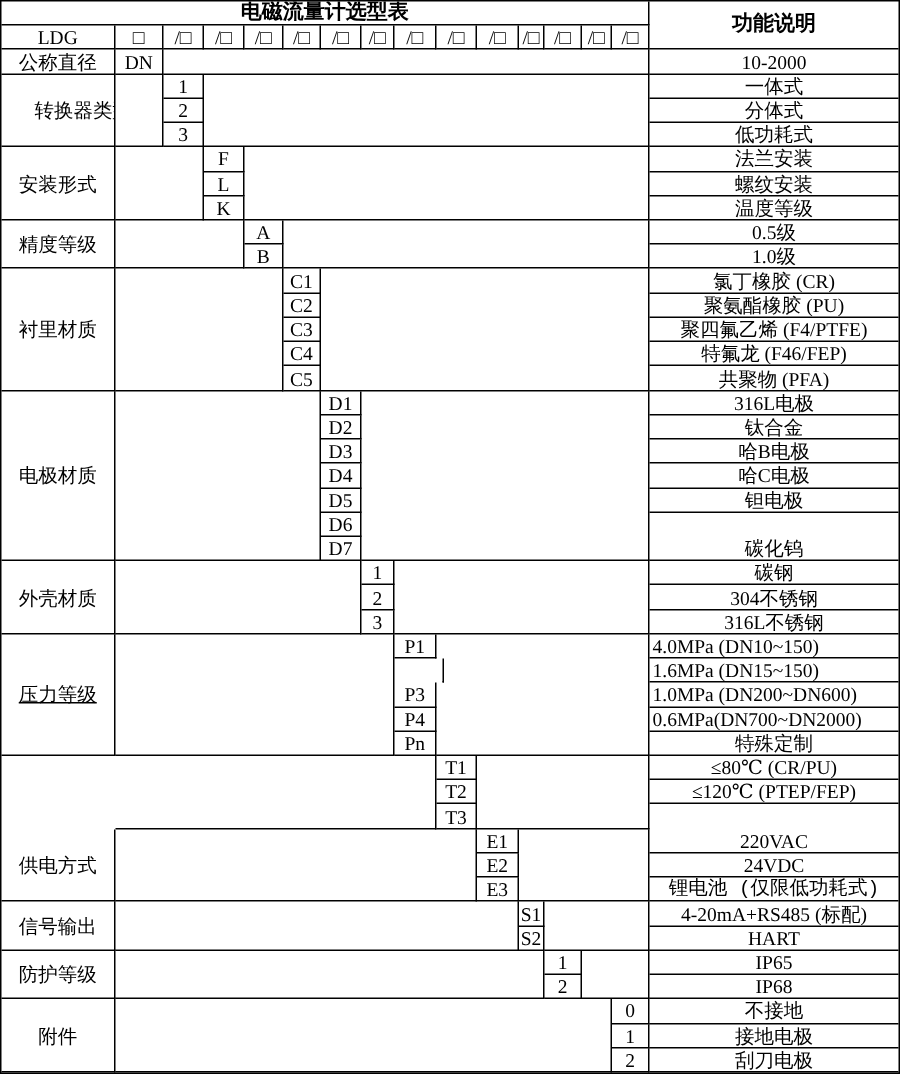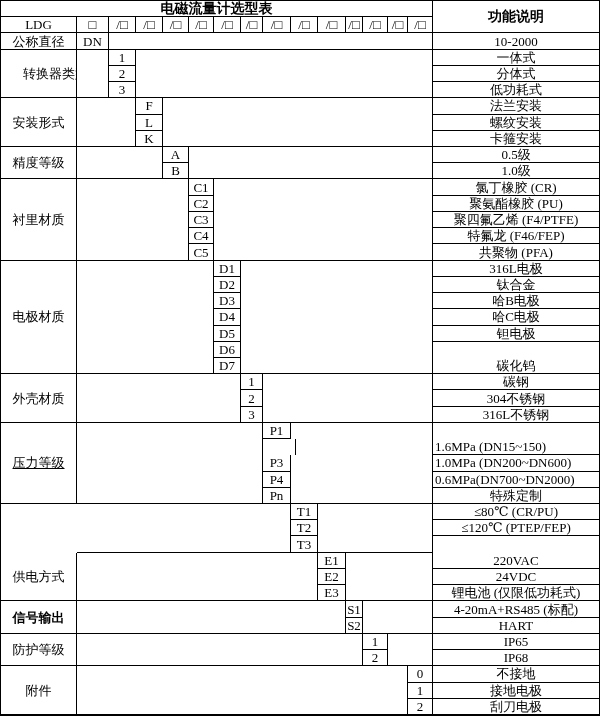--- a/index.html
+++ b/index.html
@@ -58,21 +58,21 @@
     <div class="cell fn" style="grid-area: 5 / 16 / 6 / 17;">分体式</div>
     <div class="cell fn" style="grid-area: 6 / 16 / 7 / 17;">低功耗式</div>
     <div class="cell" style="grid-area: 7 / 1 / 10 / 2;">安装形式</div>
     <div class="cell" style="grid-area: 7 / 2 / 10 / 4;"></div>
     <div class="cell" style="grid-area: 7 / 4 / 8 / 5;">F</div>
     <div class="cell" style="grid-area: 8 / 4 / 9 / 5;">L</div>
     <div class="cell" style="grid-area: 9 / 4 / 10 / 5;">K</div>
     <div class="cell" style="grid-area: 7 / 5 / 10 / 16;"></div>
     <div class="cell fn" style="grid-area: 7 / 16 / 8 / 17;">法兰安装</div>
     <div class="cell fn" style="grid-area: 8 / 16 / 9 / 17;">螺纹安装</div>
-    <div class="cell fn" style="grid-area: 9 / 16 / 10 / 17;">卡箍安装</div>
+    <div class="cell fn" style="grid-area: 9 / 16 / 10 / 17;">温度等级</div>
     <div class="cell" style="grid-area: 10 / 1 / 12 / 2;">精度等级</div>
     <div class="cell" style="grid-area: 10 / 2 / 12 / 5;"></div>
     <div class="cell" style="grid-area: 10 / 5 / 11 / 6;">A</div>
     <div class="cell" style="grid-area: 11 / 5 / 12 / 6;">B</div>
     <div class="cell" style="grid-area: 10 / 6 / 12 / 16;"></div>
     <div class="cell fn" style="grid-area: 10 / 16 / 11 / 17;">0.5级</div>
     <div class="cell fn" style="grid-area: 11 / 16 / 12 / 17;">1.0级</div>
     <div class="cell" style="grid-area: 12 / 1 / 17 / 2;">衬里材质</div>
     <div class="cell" style="grid-area: 12 / 2 / 17 / 6;"></div>
     <div class="cell" style="grid-area: 12 / 6 / 13 / 7;">C1</div>
@@ -112,41 +112,42 @@
     <div class="cell fn" style="grid-area: 25 / 16 / 26 / 17;">304不锈钢</div>
     <div class="cell fn" style="grid-area: 26 / 16 / 27 / 17;">316L不锈钢</div>
     <div class="cell" style="grid-area: 27 / 1 / 32 / 2; text-decoration: underline;">压力等级</div>
     <div class="cell" style="grid-area: 27 / 2 / 32 / 9;"></div>
     <div class="cell" style="grid-area: 27 / 9 / 28 / 10;">P1</div>
     <div class="cell" style="grid-area: 28 / 9 / 29 / 10; margin-left: 32px;">P2</div>
     <div class="cell" style="grid-area: 29 / 9 / 30 / 10;">P3</div>
     <div class="cell" style="grid-area: 30 / 9 / 31 / 10;">P4</div>
     <div class="cell" style="grid-area: 31 / 9 / 32 / 10;">Pn</div>
     <div class="cell" style="grid-area: 27 / 10 / 32 / 16;"></div>
+    <div class="cell fn left" style="grid-area: 27 / 16 / 28 / 17;">4.0MPa (DN10~150)</div>
     <div class="cell fn left" style="grid-area: 28 / 16 / 29 / 17;">1.6MPa (DN15~150)</div>
     <div class="cell fn left" style="grid-area: 29 / 16 / 30 / 17;">1.0MPa (DN200~DN600)</div>
     <div class="cell fn left" style="grid-area: 30 / 16 / 31 / 17;">0.6MPa(DN700~DN2000)</div>
     <div class="cell fn" style="grid-area: 31 / 16 / 32 / 17;">特殊定制</div>
     <div class="cell" style="grid-area: 32 / 2 / 35 / 10;"></div>
     <div class="cell" style="grid-area: 32 / 10 / 33 / 11;">T1</div>
     <div class="cell" style="grid-area: 33 / 10 / 34 / 11;">T2</div>
     <div class="cell" style="grid-area: 34 / 10 / 35 / 11;">T3</div>
     <div class="cell" style="grid-area: 32 / 11 / 35 / 16;"></div>
     <div class="cell fn" style="grid-area: 32 / 16 / 33 / 17;">≤80℃ (CR/PU)</div>
     <div class="cell fn" style="grid-area: 33 / 16 / 34 / 17;">≤120℃ (PTEP/FEP)</div>
     <div class="cell" style="grid-area: 35 / 1 / 38 / 2;">供电方式</div>
     <div class="cell" style="grid-area: 35 / 2 / 38 / 11;"></div>
     <div class="cell" style="grid-area: 35 / 11 / 36 / 12;">E1</div>
     <div class="cell" style="grid-area: 36 / 11 / 37 / 12;">E2</div>
     <div class="cell" style="grid-area: 37 / 11 / 38 / 12;">E3</div>
     <div class="cell" style="grid-area: 35 / 12 / 38 / 16;"></div>
     <div class="cell fn" style="grid-area: 35 / 16 / 36 / 17;">220VAC</div>
     <div class="cell fn" style="grid-area: 36 / 16 / 37 / 17;">24VDC</div>
-    <div class="cell fn" style="grid-area: 37 / 16 / 38 / 17;">锂电池 (仅限低功耗式)</div>
-    <div class="cell" style="grid-area: 38 / 1 / 40 / 2; font-weight: bold;">信号输出</div>
+    <div class="cell fn" style="grid-area: 37 / 16 / 38 / 17; font-family: Liberation Mono, monospace;">锂电池 (仅限低功耗式)</div>
+    <div class="cell" style="grid-area: 38 / 1 / 40 / 2;">信号输出</div>
     <div class="cell" style="grid-area: 38 / 2 / 40 / 12;"></div>
     <div class="cell" style="grid-area: 38 / 12 / 39 / 13;">S1</div>
     <div class="cell" style="grid-area: 39 / 12 / 40 / 13;">S2</div>
     <div class="cell" style="grid-area: 38 / 13 / 40 / 16;"></div>
     <div class="cell fn" style="grid-area: 38 / 16 / 39 / 17;">4-20mA+RS485 (标配)</div>
     <div class="cell fn" style="grid-area: 39 / 16 / 40 / 17;">HART</div>
     <div class="cell" style="grid-area: 40 / 1 / 42 / 2;">防护等级</div>
     <div class="cell" style="grid-area: 40 / 2 / 42 / 13;"></div>
     <div class="cell" style="grid-area: 40 / 13 / 41 / 14;">1</div>
     <div class="cell" style="grid-area: 41 / 13 / 42 / 14;">2</div>

